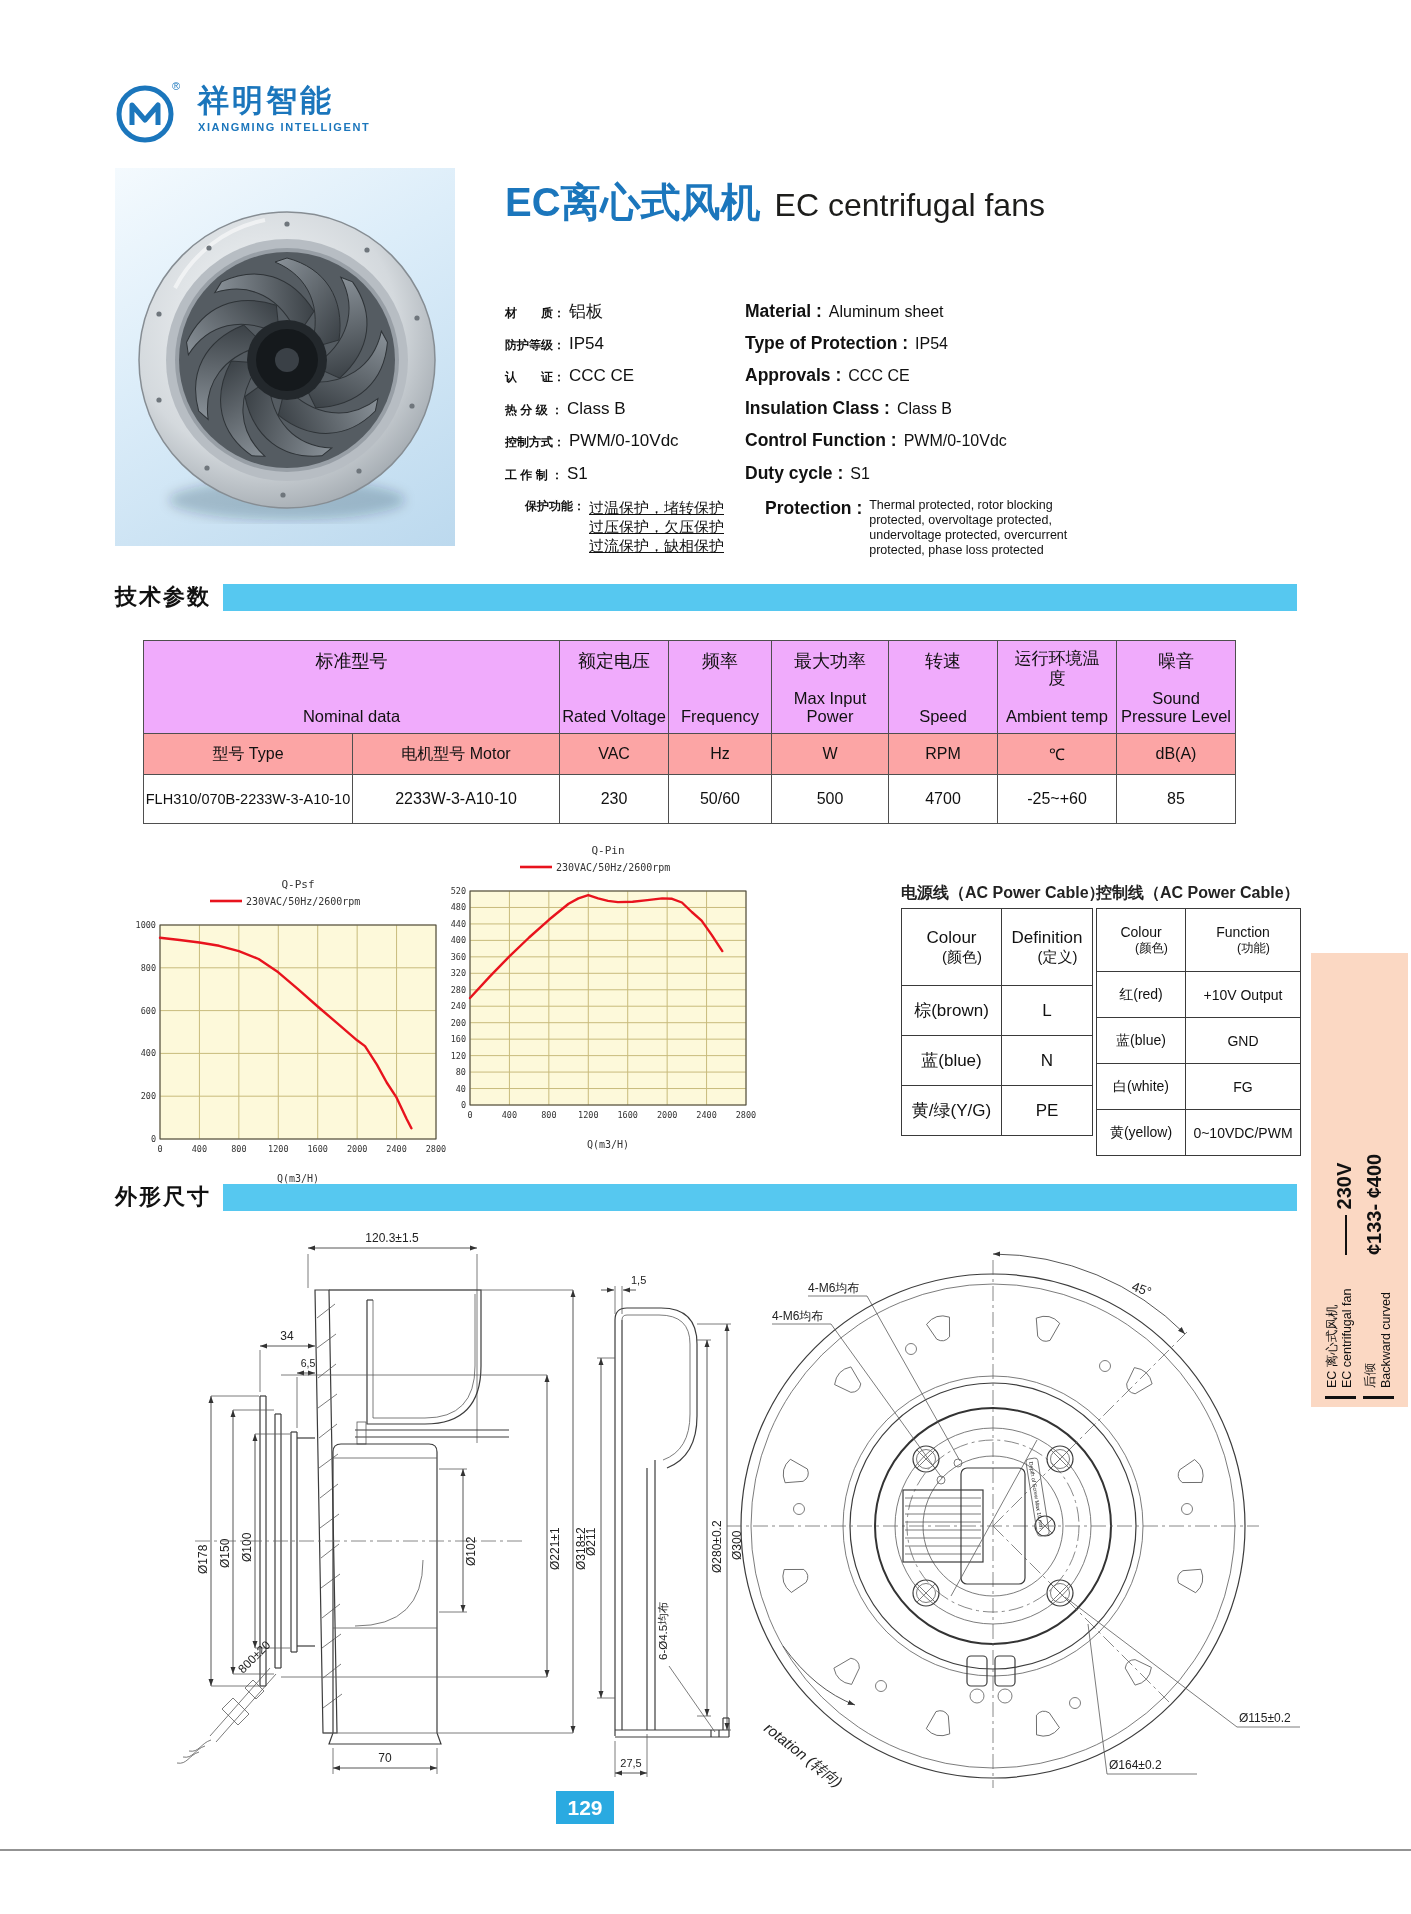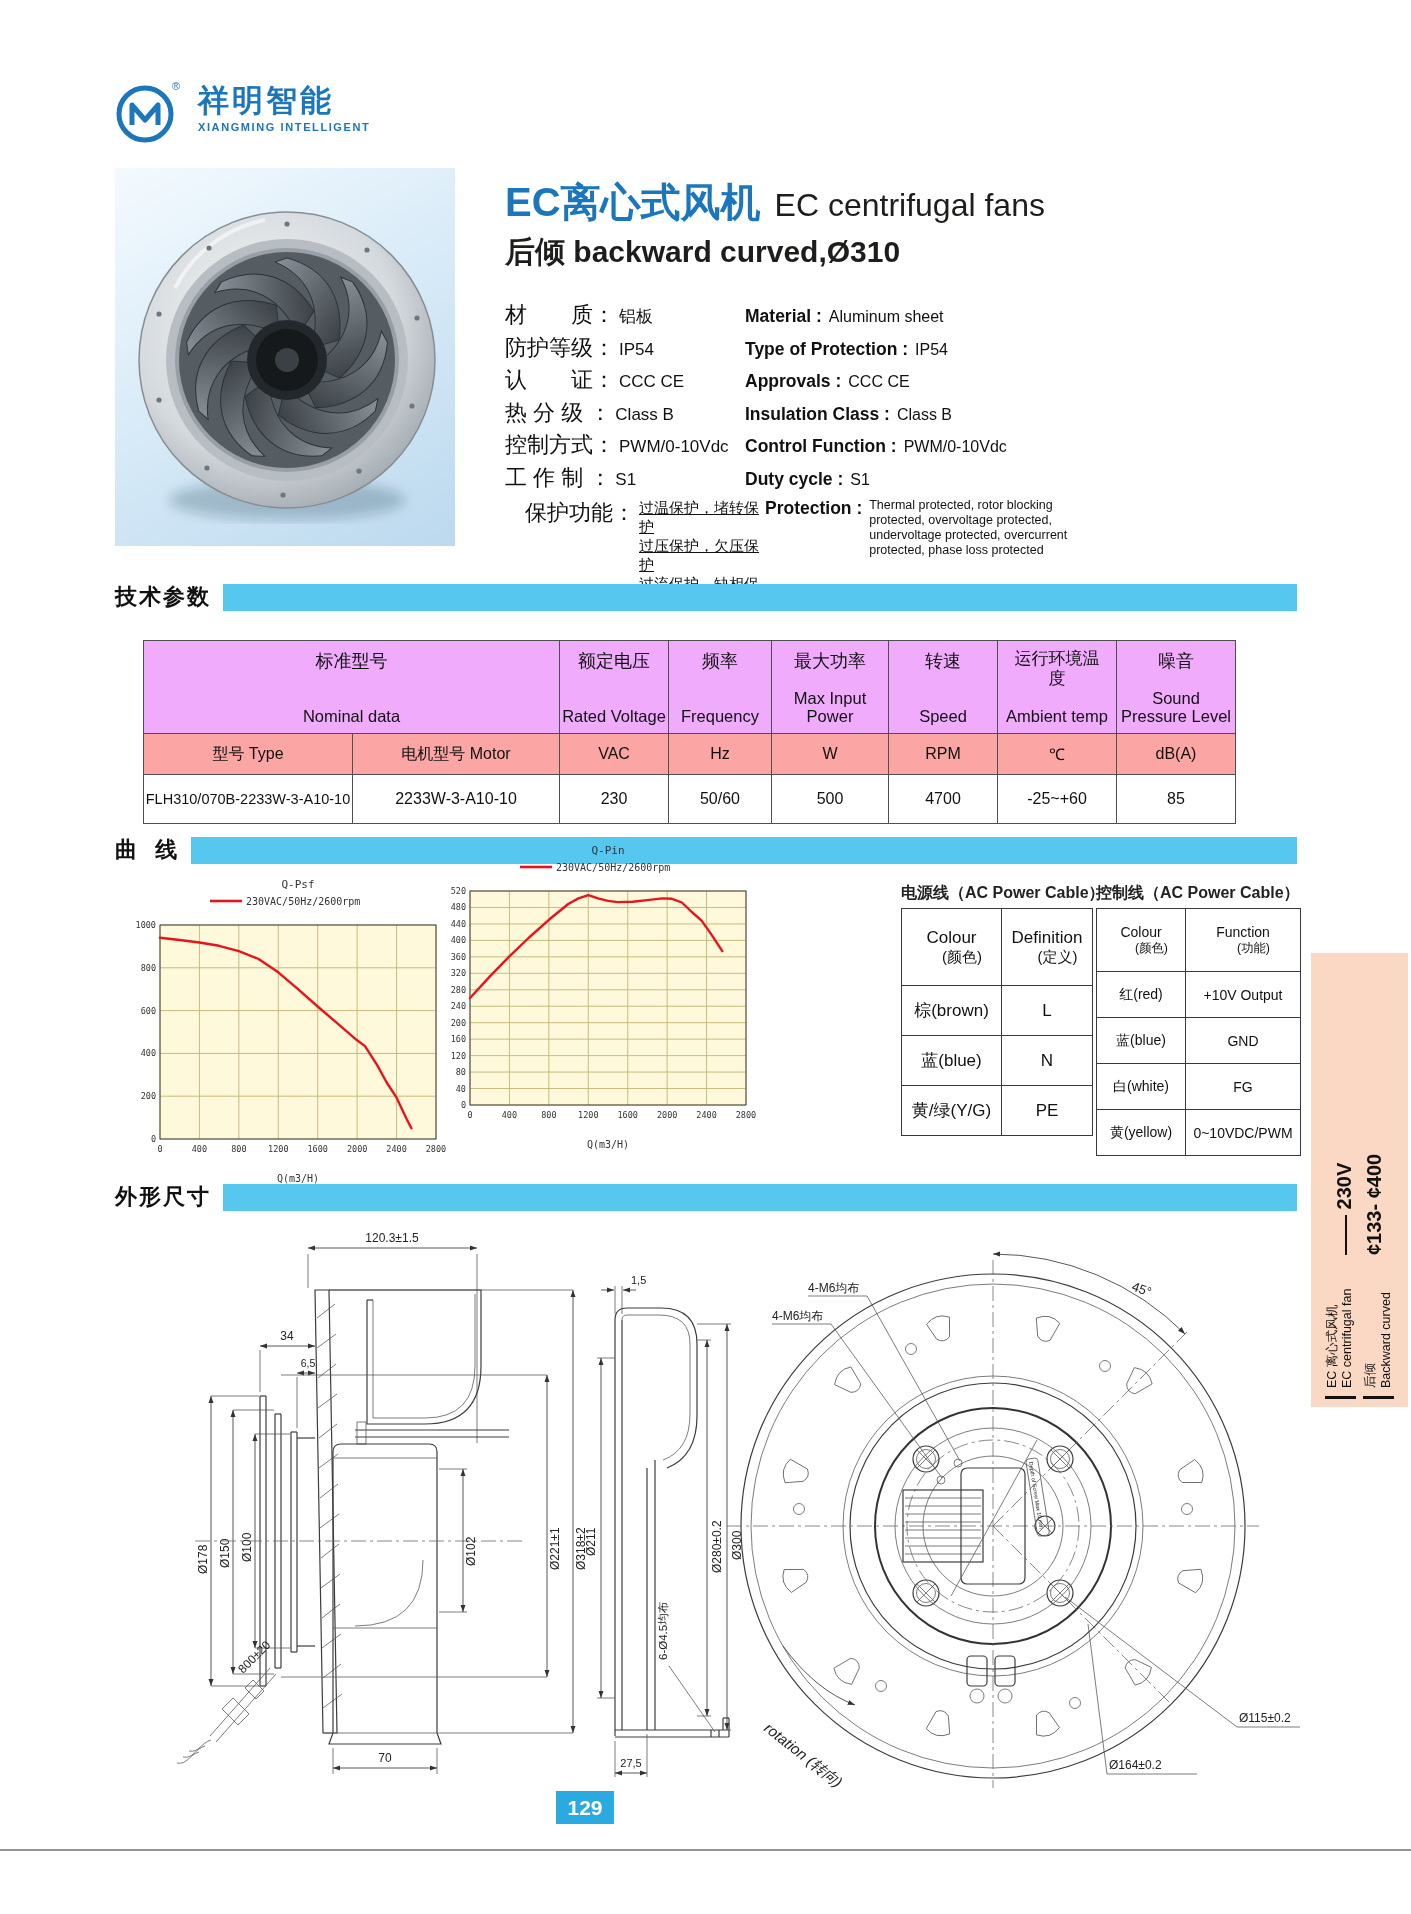--- a/index.html
+++ b/index.html
@@ -15,21 +15,21 @@
          background:linear-gradient(150deg,#f4fafe 0%,#dcedf9 40%,#bcd9ee 100%);}
   
   .title-line{position:absolute;left:505px;top:175px;white-space:nowrap;}
   .title-cn{font-size:40px;font-weight:bold;color:#1b76bc;}
   .title-en{font-size:32px;color:#1d1d1b;margin-left:14px;}
   .subtitle{position:absolute;left:505px;top:232px;font-size:30px;font-weight:bold;color:#1d1d1b;}
   
   .specs{position:absolute;left:505px;top:300px;width:810px;}
   .spec-row{display:flex;align-items:baseline;height:32.5px;}
   .spec-cn{width:240px;display:flex;align-items:baseline;}
-  .spec-cn-label{font-size:22px;font-weight:normal;white-space:pre;}
+  .spec-cn-label{font-size:12px;font-weight:bold;white-space:pre;}
   .spec-cn-value{font-size:17px;margin-left:4px;}
   .spec-en{display:flex;align-items:baseline;}
   .spec-en-label{font-size:17.5px;font-weight:bold;white-space:nowrap;}
   .spec-en-value{font-size:16px;margin-left:7px;}
   .spec-row.protection{height:auto;align-items:flex-start;margin-top:3px;}
   .protection .spec-cn{align-items:flex-start;margin-left:20px;}
   .protection .spec-cn-value{font-size:15px;line-height:19px;white-space:pre-line;text-decoration:underline;}
   .protection .spec-en{align-items:flex-start;}
   .protection .spec-en-value{font-size:12.5px;line-height:15px;width:236px;}
   
@@ -163,21 +163,20 @@
           <circle cx="44" cy="232" r="2.6"></circle>
           <circle cx="44" cy="146" r="2.6"></circle>
           <circle cx="94" cy="80" r="2.6"></circle>
       </g>
     </svg>
   </div>
 
   <div class="title-line">
     <span class="title-cn">EC离心式风机</span><span class="title-en">EC centrifugal fans</span>
   </div>
-  <div class="subtitle">后倾  backward curved,Ø310</div>
 
   <div class="specs">
     <div class="spec-row">
       <div class="spec-cn">
           <span class="spec-cn-label">材　　质：</span>
           <span class="spec-cn-value">铝板</span>
         </div>
       <div class="spec-en">
           <span class="spec-en-label">Material :</span>
           <span class="spec-en-value">Aluminum sheet</span>
@@ -314,24 +313,20 @@
       <td>230</td>
       <td>50/60</td>
       <td>500</td>
       <td>4700</td>
       <td>-25~+60</td>
       <td>85</td>
     </tr>
   </tbody>
     </table>
 
-  <div class="sec" style="top:836px;">
-    <span class="t">曲  线</span>
-      <span class="bar"></span>
-  </div>
 
   <div class="chart" id="chart-0" style="left:118px;top:875px;"><svg width="330" height="312" viewBox="0 0 330 312">
         <rect x="42" y="50" width="276" height="214" fill="#fdf9da"></rect>
         <line x1="42" y1="50" x2="42" y2="264" stroke="#c8bb7c" stroke-width="1"></line>
         <text x="42" y="277" text-anchor="middle" font-size="8.5" fill="#333">0</text>
         <line x1="81.42857142857142" y1="50" x2="81.42857142857142" y2="264" stroke="#c8bb7c" stroke-width="1"></line>
         <text x="81.42857142857142" y="277" text-anchor="middle" font-size="8.5" fill="#333">400</text>
         <line x1="120.85714285714285" y1="50" x2="120.85714285714285" y2="264" stroke="#c8bb7c" stroke-width="1"></line>
         <text x="120.85714285714285" y="277" text-anchor="middle" font-size="8.5" fill="#333">800</text>
         <line x1="160.28571428571428" y1="50" x2="160.28571428571428" y2="264" stroke="#c8bb7c" stroke-width="1"></line>

